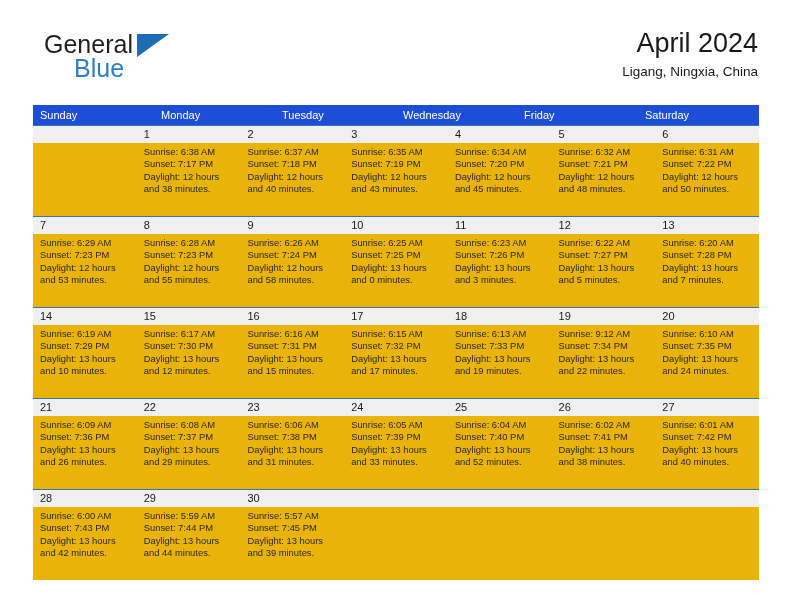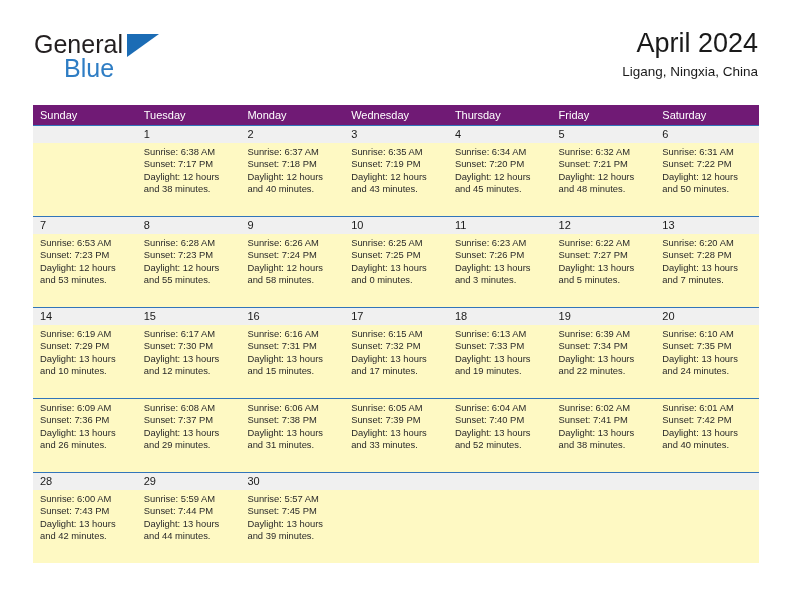--- a/index.html
+++ b/index.html
@@ -17,21 +17,21 @@
   .page {
     position: relative;
     width: 792px;
     height: 612px;
     box-sizing: border-box;
   }
 
   
   .header {
     position: absolute;
-    left: 34px;
+    left: 44px;
     top: 28px;
     right: 34px;
     height: 68px;
   }
   .logo {
     position: absolute;
     left: 0;
     top: 4px;
     width: 180px;
     height: 60px;
@@ -88,21 +88,21 @@
   
   .calendar {
     position: absolute;
     left: 33px;
     top: 105px;
     width: 726px;
   }
   .dow-row {
     display: flex;
     width: 100%;
-    background: #701a75;
+    background: #1d4ed8;
     height: 20px;
   }
   .dow-cell {
     flex: 1 1 0;
     color: #ffffff;
     font-size: 11px;
     line-height: 20px;
     padding-left: 7px;
     box-sizing: border-box;
     white-space: nowrap;
@@ -127,21 +127,21 @@
     flex: 1 1 0;
     font-size: 11px;
     line-height: 17px;
     padding-left: 7px;
     box-sizing: border-box;
     color: #1a1a1a;
   }
   .body-strip {
     display: flex;
     width: 100%;
-    background: #fef9c3;
+    background: #eab308;
     height: 73px;
   }
   .body-cell {
     flex: 1 1 0;
     padding: 3px 6px 0 7px;
     box-sizing: border-box;
   }
   .ev-line {
     font-size: 9.4px;
     line-height: 12.4px;
@@ -166,24 +166,23 @@
       <div class="cal-title">April 2024</div>
       <div class="cal-subtitle">Ligang, Ningxia, China</div>
     </div>
 
   </div>
 
   <div class="calendar">
 
     <div class="dow-row">
       <div class="dow-cell">Sunday</div>
+      <div class="dow-cell">Monday</div>
       <div class="dow-cell">Tuesday</div>
-      <div class="dow-cell">Monday</div>
       <div class="dow-cell">Wednesday</div>
-      <div class="dow-cell">Thursday</div>
       <div class="dow-cell">Friday</div>
       <div class="dow-cell">Saturday</div>
     </div>
 
     <div class="week-row">
       <div class="num-strip">
         <div class="num-cell"></div>
         <div class="num-cell">1</div>
         <div class="num-cell">2</div>
         <div class="num-cell">3</div>
@@ -242,21 +241,21 @@
         <div class="num-cell">7</div>
         <div class="num-cell">8</div>
         <div class="num-cell">9</div>
         <div class="num-cell">10</div>
         <div class="num-cell">11</div>
         <div class="num-cell">12</div>
         <div class="num-cell">13</div>
       </div>
       <div class="body-strip">
         <div class="body-cell">
-          <div class="ev-line">Sunrise: 6:53 AM</div>
+          <div class="ev-line">Sunrise: 6:29 AM</div>
           <div class="ev-line">Sunset: 7:23 PM</div>
           <div class="ev-line">Daylight: 12 hours</div>
           <div class="ev-line">and 53 minutes.</div>
         </div>
         <div class="body-cell">
           <div class="ev-line">Sunrise: 6:28 AM</div>
           <div class="ev-line">Sunset: 7:23 PM</div>
           <div class="ev-line">Daylight: 12 hours</div>
           <div class="ev-line">and 55 minutes.</div>
         </div>
@@ -328,35 +327,44 @@
           <div class="ev-line">Daylight: 13 hours</div>
           <div class="ev-line">and 17 minutes.</div>
         </div>
         <div class="body-cell">
           <div class="ev-line">Sunrise: 6:13 AM</div>
           <div class="ev-line">Sunset: 7:33 PM</div>
           <div class="ev-line">Daylight: 13 hours</div>
           <div class="ev-line">and 19 minutes.</div>
         </div>
         <div class="body-cell">
-          <div class="ev-line">Sunrise: 6:39 AM</div>
+          <div class="ev-line">Sunrise: 9:12 AM</div>
           <div class="ev-line">Sunset: 7:34 PM</div>
           <div class="ev-line">Daylight: 13 hours</div>
           <div class="ev-line">and 22 minutes.</div>
         </div>
         <div class="body-cell">
           <div class="ev-line">Sunrise: 6:10 AM</div>
           <div class="ev-line">Sunset: 7:35 PM</div>
           <div class="ev-line">Daylight: 13 hours</div>
           <div class="ev-line">and 24 minutes.</div>
         </div>
       </div>
     </div>
 
     <div class="week-row">
+      <div class="num-strip">
+        <div class="num-cell">21</div>
+        <div class="num-cell">22</div>
+        <div class="num-cell">23</div>
+        <div class="num-cell">24</div>
+        <div class="num-cell">25</div>
+        <div class="num-cell">26</div>
+        <div class="num-cell">27</div>
+      </div>
       <div class="body-strip">
         <div class="body-cell">
           <div class="ev-line">Sunrise: 6:09 AM</div>
           <div class="ev-line">Sunset: 7:36 PM</div>
           <div class="ev-line">Daylight: 13 hours</div>
           <div class="ev-line">and 26 minutes.</div>
         </div>
         <div class="body-cell">
           <div class="ev-line">Sunrise: 6:08 AM</div>
           <div class="ev-line">Sunset: 7:37 PM</div>

